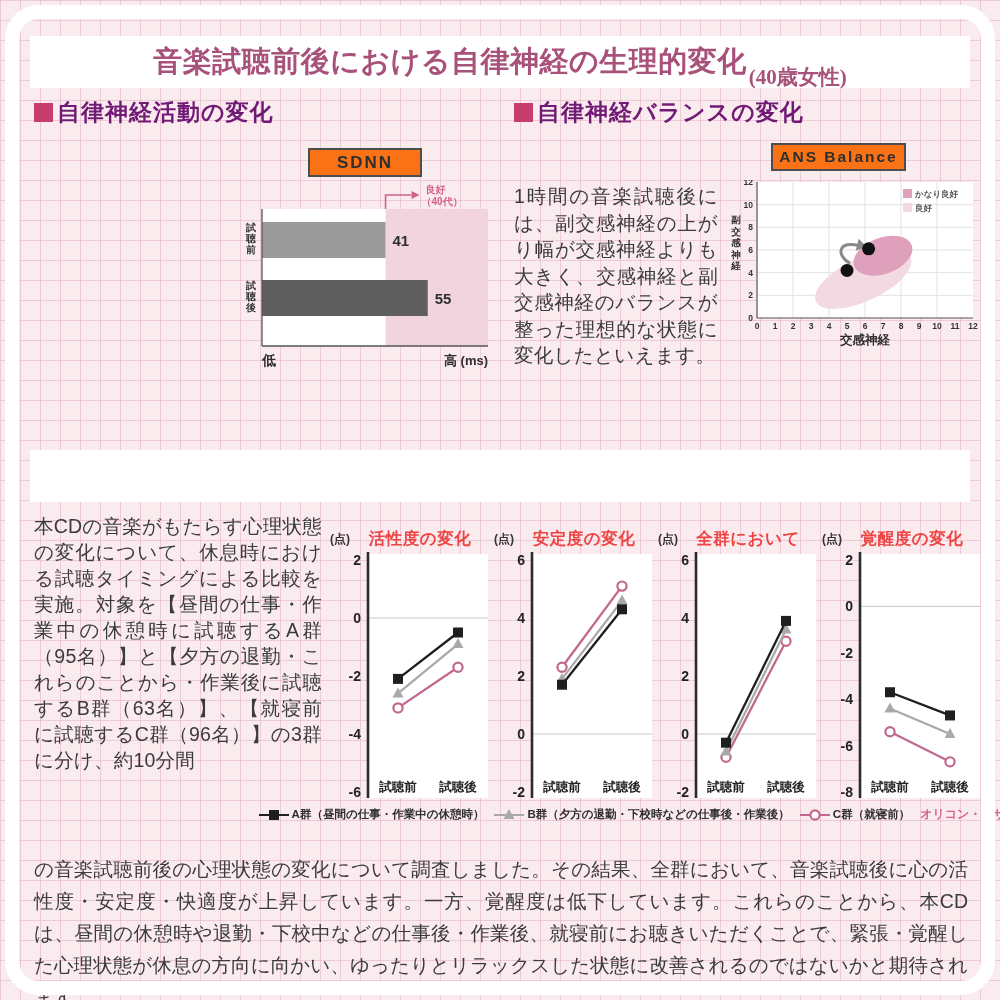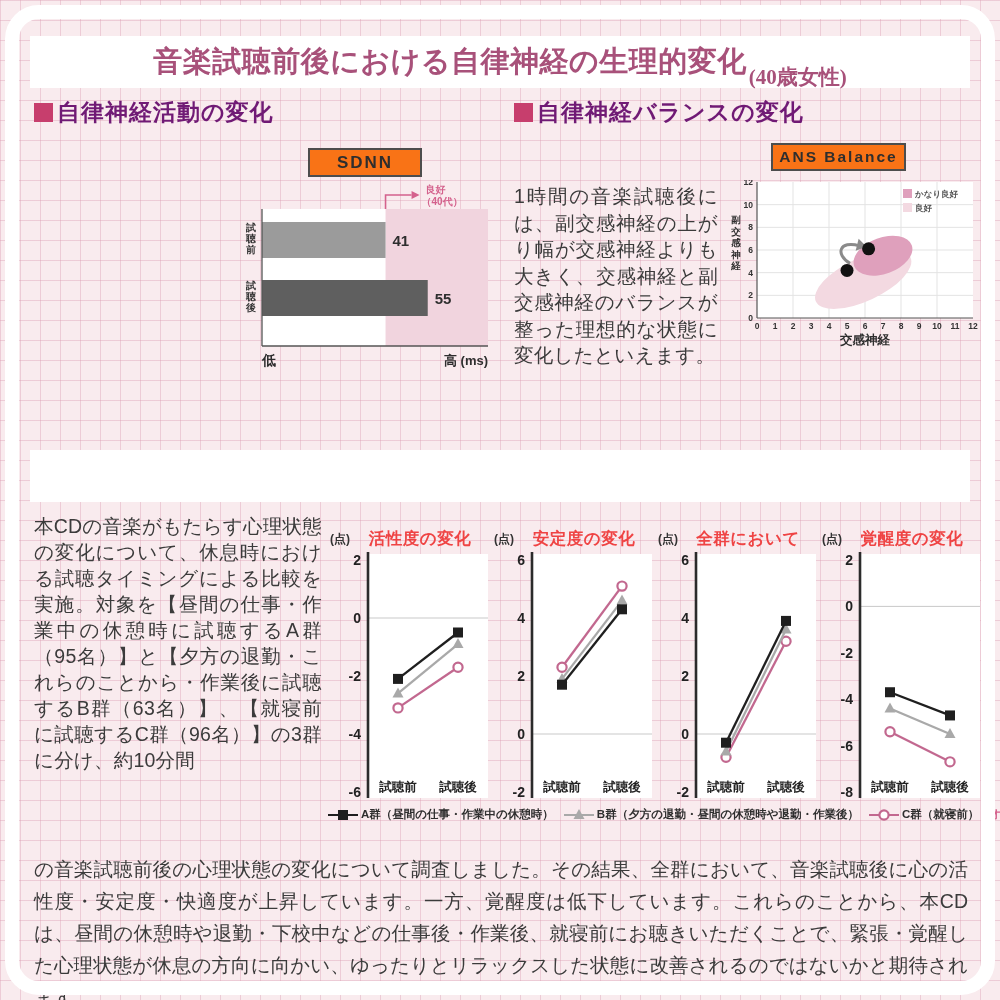--- a/index.html
+++ b/index.html
@@ -35,21 +35,21 @@
   .sdnn svg{display:block;margin-top:5px;}
   .ans svg{display:block;margin-top:9px;}
   .mood{position:absolute;top:524px;width:158px;z-index:2;}
   .m0{left:330px;} .m1{left:494px;} .m2{left:658px;} .m3{left:822px;}
   .mhead{position:relative;height:28px;}
   .munit{position:absolute;left:0;bottom:4px;font-size:12px;font-weight:700;color:#333;}
   .mtitle{position:absolute;left:22px;right:0;bottom:2px;text-align:center;
           font-size:16.5px;font-weight:700;color:#ef4444;letter-spacing:.5px;white-space:nowrap;}
   .mood svg{display:block;}
   .mlegend{position:absolute;left:328px;top:806px;width:657px;z-index:2;display:flex;
-           align-items:center;gap:10px;}
+           align-items:center;gap:10px;justify-content:center;}
   .leg{display:flex;align-items:center;gap:3px;font-size:11.5px;font-weight:700;color:#2e2e2e;white-space:nowrap;}
   .src{margin-left:auto;font-size:12px;font-weight:700;color:#d4628d;white-space:nowrap;}
 </style>
 </head>
 <body>
 
 <div class="page">
   <div class="paper"></div>
 
   <div class="strip s1h">
@@ -270,21 +270,21 @@
           <line x1="0" y1="7" x2="30" y2="7" stroke="#1f1f1f" stroke-width="2"></line>
           <rect x="10" y="2" width="10" height="10" fill="#1f1f1f"></rect>
         </svg>
         <span>A群（昼間の仕事・作業中の休憩時）</span>
       </span>
       <span class="leg">
         <svg width="30" height="14" viewBox="0 0 30 14">
           <line x1="0" y1="7" x2="30" y2="7" stroke="#a9a9a9" stroke-width="2"></line>
           <polygon points="15,1 20.5,11 9.5,11" fill="#a9a9a9"></polygon>
         </svg>
-        <span>B群（夕方の退勤・昼間の休憩時や退勤・作業後）</span>
+        <span>B群（夕方の退勤・下校時などの仕事後・作業後）</span>
       </span>
       <span class="leg">
         <svg width="30" height="14" viewBox="0 0 30 14">
           <line x1="0" y1="7" x2="30" y2="7" stroke="#c2688f" stroke-width="2"></line>
           <circle cx="15" cy="7" r="4.6" fill="#fff" stroke="#c2688f" stroke-width="2.2"></circle>
         </svg>
         <span>C群（就寝前）</span>
       </span>
       <span class="src">オリコン・リサーチ調べ</span>
   </div>

